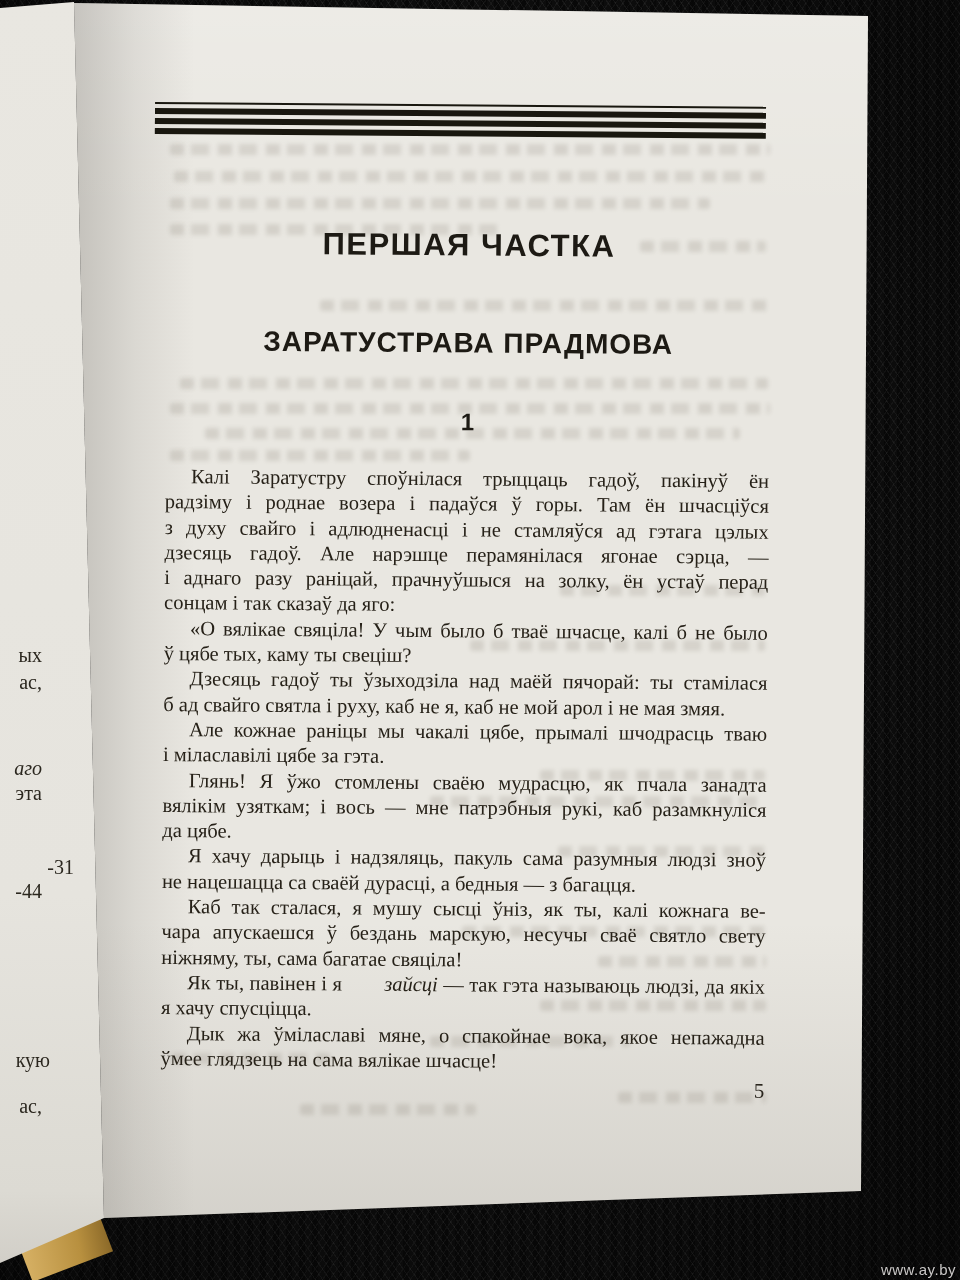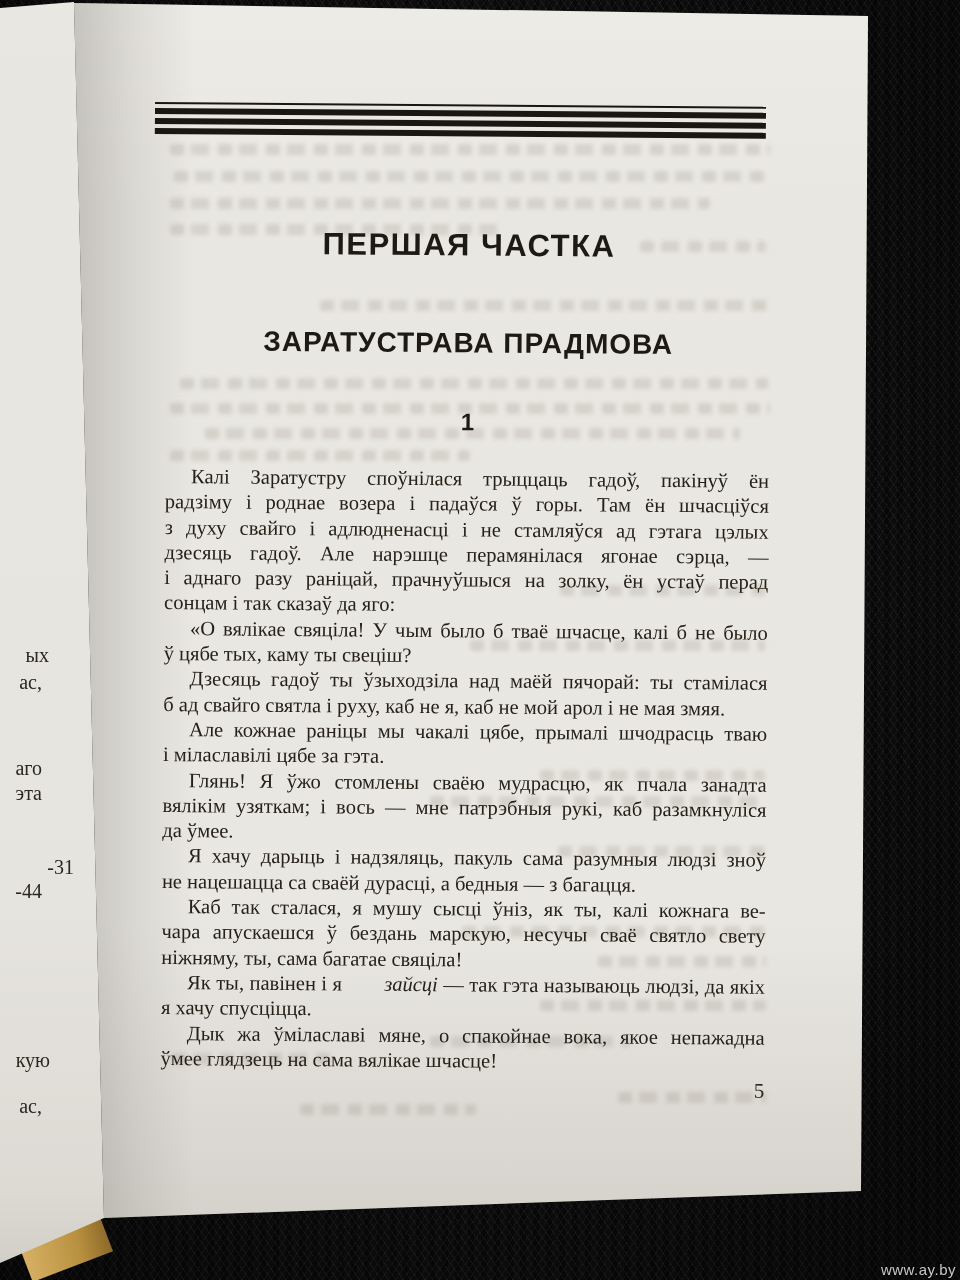--- a/index.html
+++ b/index.html
@@ -73,23 +73,23 @@
 </style>
 </head>
 <body>
 
 <div class="stage">
   <div class="fabric"></div>
   <div class="edge-yellow"></div>
 
   <div class="left-page">
     <div id="fragments">
-        <div class="frag" style="top: 645px; padding-left: 7px;">ых</div>
+        <div class="frag" style="top: 645px;">ых</div>
         <div class="frag" style="top: 672px;">ас,</div>
-        <div class="frag" style="top: 758px;">аго</div>
+        <div class="frag" style="top: 758px; font-style: italic;">аго</div>
         <div class="frag" style="top: 783px;">эта</div>
         <div class="frag" style="top: 857px; padding-left: 32px;">-31</div>
         <div class="frag" style="top: 881px; text-align: right;">-44</div>
         <div class="frag" style="top: 1050px; padding-left: 8px;">кую</div>
         <div class="frag" style="top: 1096px;">ас,</div>
       </div>
   </div>
 
   <div class="main-page">
     <div id="showthrough">
@@ -134,21 +134,21 @@
           <div class="line"><span>і аднаго разу раніцай, прачнуўшыся на золку, ён устаў перад</span></div>
           <div class="line last"><span>сонцам і так сказаў да яго:</span></div>
           <div class="line indent"><span>«О вялікае свяціла! У чым было б тваё шчасце, калі б не было</span></div>
           <div class="line last"><span>ў цябе тых, каму ты свеціш?</span></div>
           <div class="line indent"><span>Дзесяць гадоў ты ўзыходзіла над маёй пячорай: ты стамілася</span></div>
           <div class="line last"><span>б ад свайго святла і руху, каб не я, каб не мой арол і не мая змяя.</span></div>
           <div class="line indent"><span>Але кожнае раніцы мы чакалі цябе, прымалі шчодрасць тваю</span></div>
           <div class="line last"><span>і мілаславілі цябе за гэта.</span></div>
           <div class="line indent"><span>Глянь! Я ўжо стомлены сваёю мудрасцю, як пчала занадта</span></div>
           <div class="line"><span>вялікім узяткам; і вось — мне патрэбныя рукі, каб разамкнуліся</span></div>
-          <div class="line last"><span>да ўмее.</span></div>
+          <div class="line last"><span>да цябе.</span></div>
           <div class="line indent"><span>Я хачу дарыць і надзяляць, пакуль сама разумныя людзі зноў</span></div>
           <div class="line last"><span>не нацешацца са сваёй дурасці, а бедныя — з багацця.</span></div>
           <div class="line indent"><span>Каб так сталася, я мушу сысці ўніз, як ты, калі кожнага ве-</span></div>
           <div class="line"><span>чара апускаешся ў бездань марскую, несучы сваё святло свету</span></div>
           <div class="line last"><span>ніжняму, ты, сама багатае свяціла!</span></div>
           <div class="line indent"><span>Як ты, павінен і я </span><span class="it">зайсці</span><span> — так гэта называюць людзі, да якіх</span></div>
           <div class="line last"><span>я хачу спусціцца.</span></div>
           <div class="line indent"><span>Дык жа ўмілаславі мяне, о спакойнае вока, якое непажадна</span></div>
           <div class="line last"><span>ўмее глядзець на сама вялікае шчасце!</span></div>
         </div>

